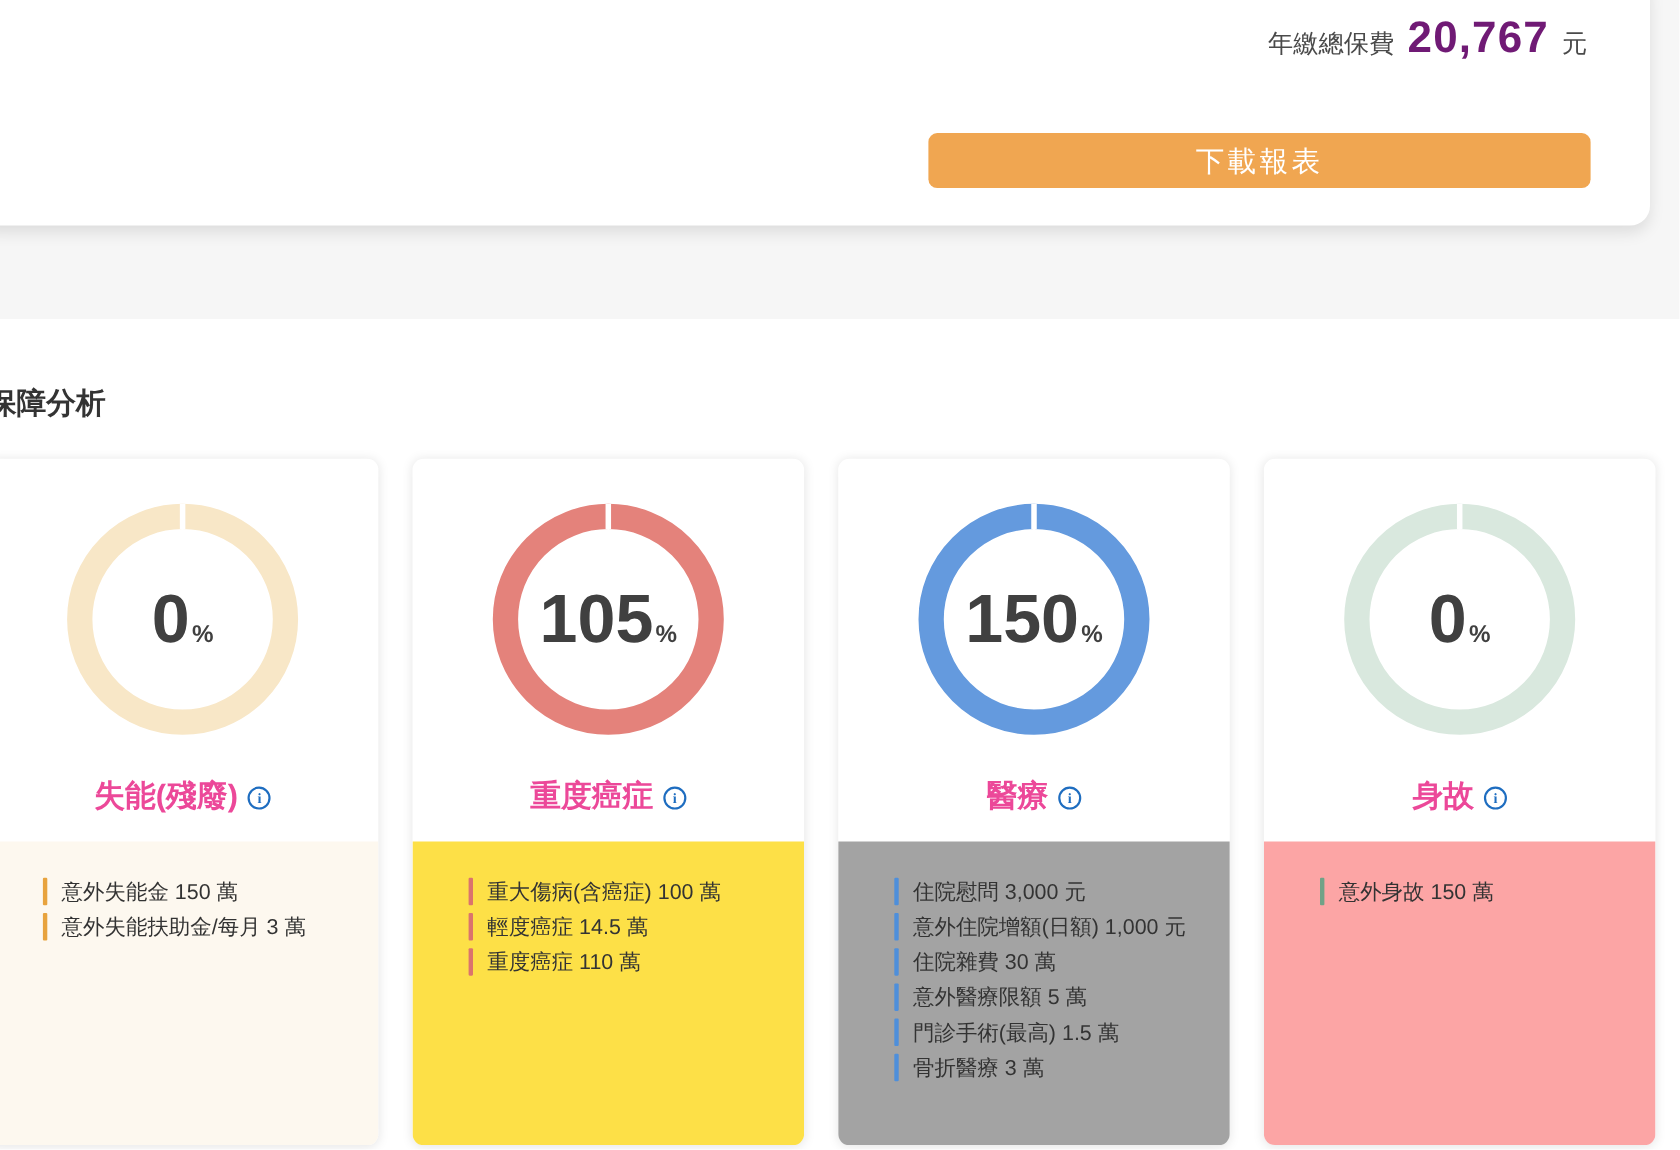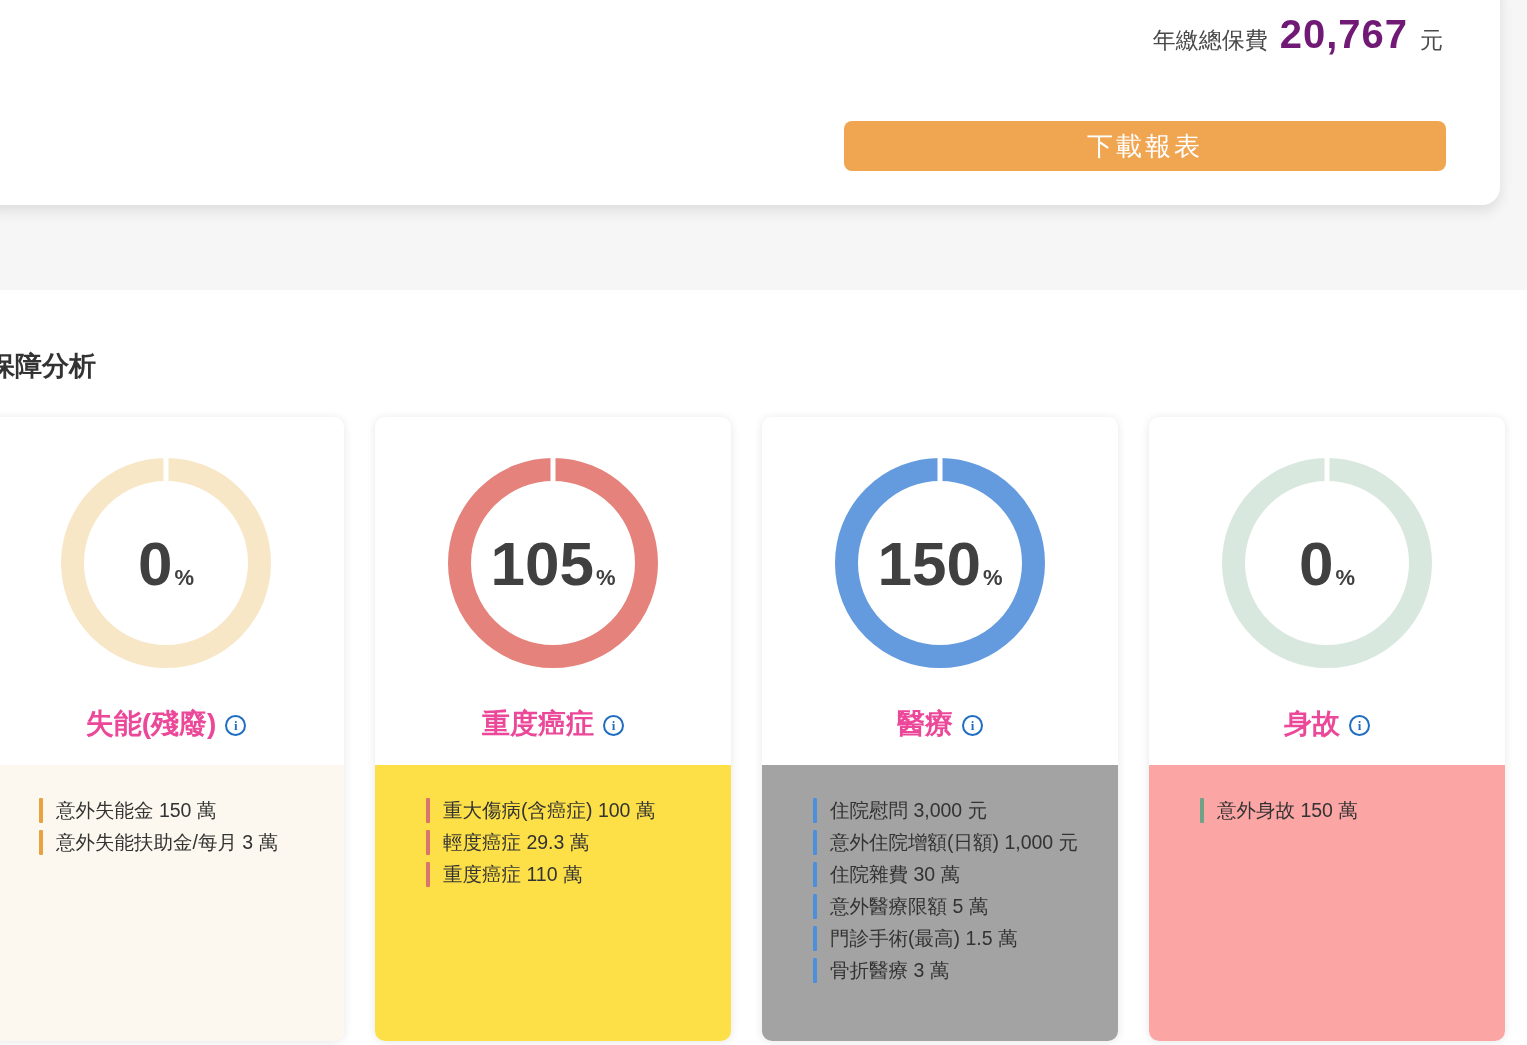--- a/index.html
+++ b/index.html
@@ -148,21 +148,21 @@
       <span class="info-icon">i</span>
     </div>
   </div>
   <div class="list-area" style="background: #fde047;">
       <div class="item">
         <span class="marker" style="background: rgb(219, 116, 109);"></span>
         <span class="item-text">重大傷病(含癌症) 100 萬</span>
       </div>
       <div class="item">
         <span class="marker" style="background: rgb(219, 116, 109);"></span>
-        <span class="item-text">輕度癌症 29.3 萬</span>
+        <span class="item-text">輕度癌症 14.5 萬</span>
       </div>
       <div class="item">
         <span class="marker" style="background: rgb(219, 116, 109);"></span>
         <span class="item-text">重度癌症 110 萬</span>
       </div>
     </div>
 </section>
 
 <section class="card c2">
   <div class="chart-area">

